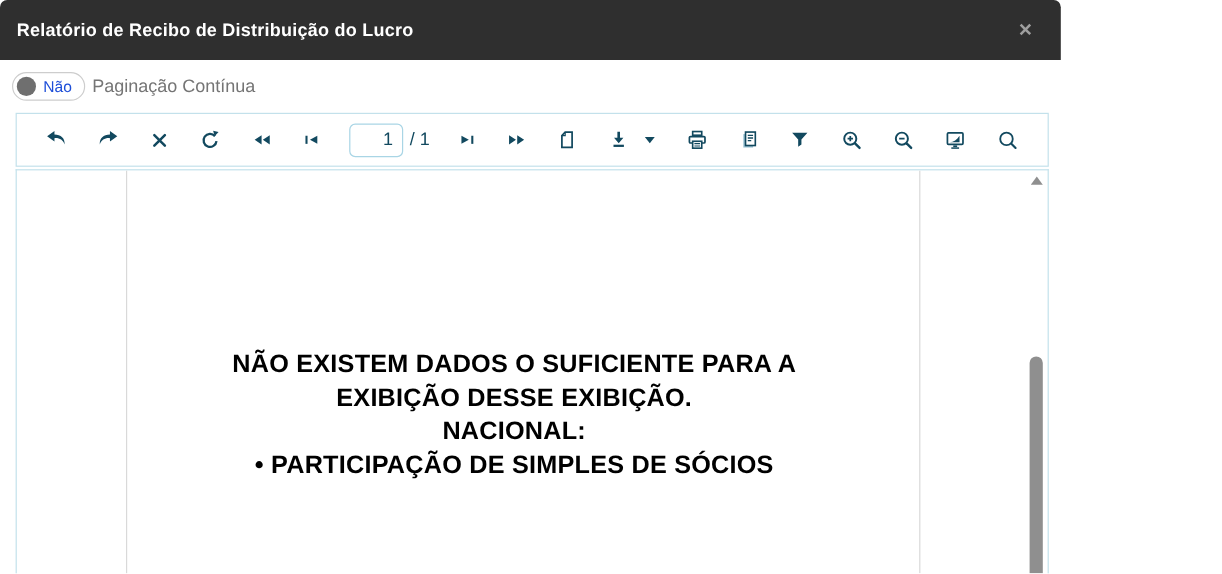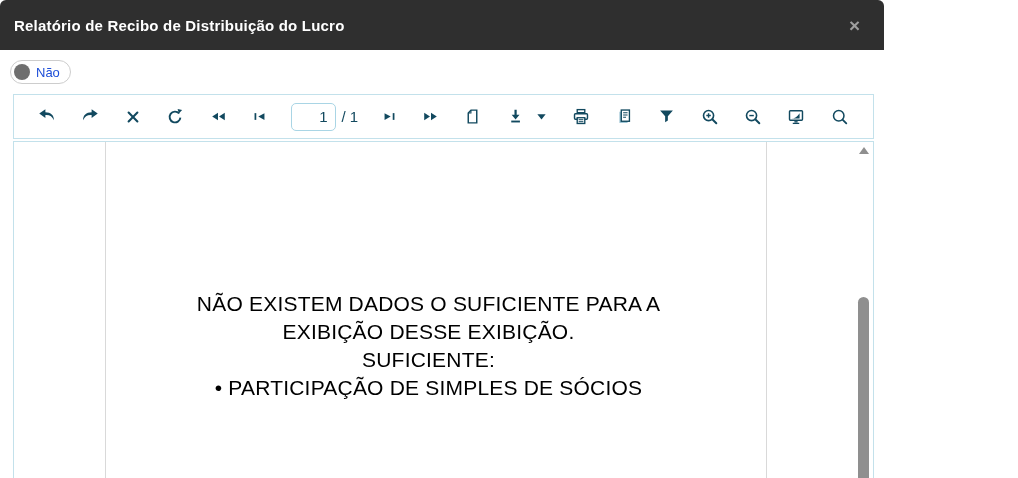--- a/index.html
+++ b/index.html
@@ -60,20 +60,21 @@
     margin: 2px 10px 0 13px; flex: 1 1 auto; position: relative;
     border: 1px solid #c3e1eb; border-bottom: none; background: #fff; overflow: hidden;
   }
   .page-edge { position: absolute; top: 0; bottom: 0; width: 1px; background: #d9d9d9; }
   .page-edge.left { left: 91px; }
   .page-edge.right { right: 106px; }
   .message {
     position: absolute; top: 148px; left: 92px; right: 122px;
     text-align: center; color: #000; font-size: 21px; line-height: 28px;
     letter-spacing: .2px;
+    font-weight: bold;
   }
 
   
   .scrollbar { position: absolute; top: 2px; right: 3px; bottom: 0; width: 13px; }
   .scroll-up {
     width: 13px; height: 12px; display: flex; align-items: center; justify-content: center;
     background: none; border: none; cursor: pointer; padding: 0;
   }
   .scroll-up .tri {
     width: 0; height: 0; border-left: 5px solid transparent;
@@ -94,20 +95,21 @@
     <button class="close-btn">
       <span>×</span>
     </button>
   </div>
 
   <div class="toggle-row">
     <span class="toggle-pill">
       <span class="toggle-knob"></span>
       <span class="toggle-state">Não</span>
     </span>
+    <span class="toggle-label">Paginação Contínua</span>
   </div>
 
   <div class="toolbar">
 
     <button class="tb-btn">
       <span class="icon">
         <svg width="18" height="18" viewBox="0 0 20 20">
             <path fill="currentColor" d="M8.2 4.6V1.4L1.4 6.2l6.8 4.8V7.9c4.6-.4 7.7 1.6 9.4 5.8.4-5.7-3.4-9-9.4-9.1z"></path>
           </svg>
       </span>
@@ -277,21 +279,21 @@
 
   </div>
 
   <div class="viewer">
     <div class="page-edge left"></div>
     <div class="page-edge right"></div>
 
     <div class="message">
       <div>NÃO EXISTEM DADOS O SUFICIENTE PARA A</div>
       <div>EXIBIÇÃO DESSE EXIBIÇÃO.</div>
-      <div>SUFICIENTE:</div>
+      <div>NACIONAL:</div>
       <div>• PARTICIPAÇÃO DE SIMPLES DE SÓCIOS</div>
     </div>
 
     <div class="scrollbar">
       <button class="scroll-up">
         <span class="tri"></span>
       </button>
       <div class="scroll-thumb"></div>
     </div>
   </div>

